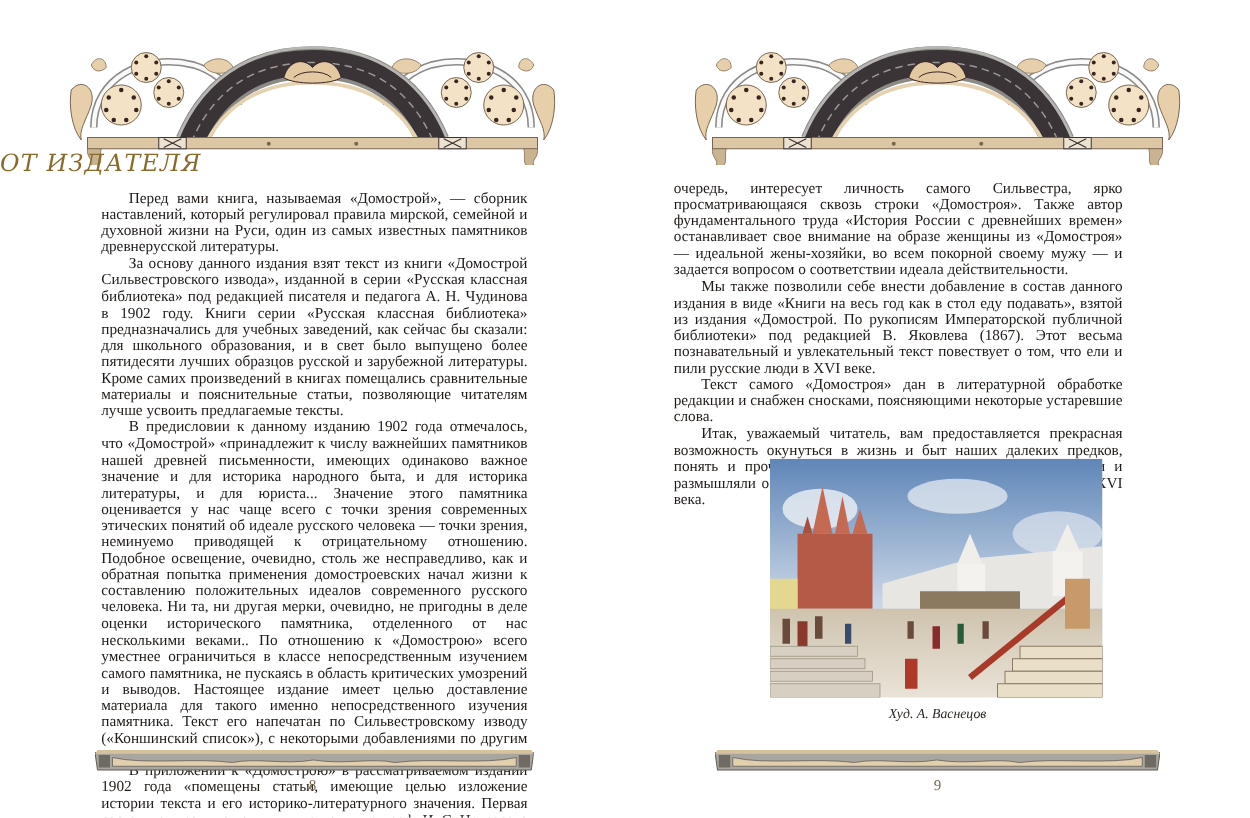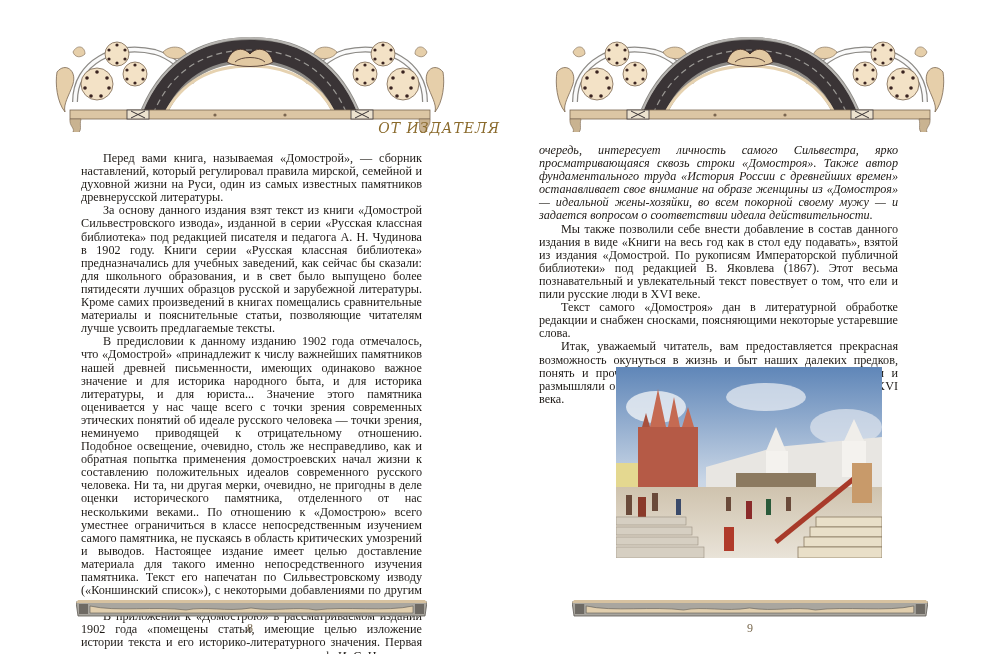--- a/index.html
+++ b/index.html
@@ -2,26 +2,26 @@
 <html><head>
 <meta charset="utf-8">
 <style>
   html, body { margin:0; padding:0; background:#ffffff; }
   body { width:1000px; height:654px; position:relative; overflow:hidden;
          font-family:"Liberation Serif","DejaVu Serif",serif; color:#1e1a16; }
   .page { position:absolute; top:0; height:654px; width:500px; background:#fff; }
   .page.left { left:0; }
   .page.right { left:500px; }
   .header-ornament { position:absolute; top:22px; left:55px; width:390px; height:110px; }
-  .title { position:absolute; top:120px; left:0; width:500px; text-align:right;
-           font-family:"DejaVu Serif",serif; font-size:14px; letter-spacing:1px;
+  .title { position:absolute; top:120px; left:0; width:500px; text-align:left;
+           font-family:"DejaVu Serif",serif; font-size:19px; letter-spacing:1px;
            color:#8a6a2c; font-style:italic; }
   .text { position:absolute; font-size:12.2px; line-height:13.1px; text-align:justify; }
   .text p { margin:0; text-indent:22px; }
-  .text p.cont { text-indent:0;font-style:italic; }
+  .text p.cont { text-indent:0; }
   .left .text { top:152px; left:81px; width:341px; }
   .right .text { top:144px; left:39px; width:359px; }
   .footer-ornament { position:absolute; top:598px; left:76px; width:351px; height:20px; }
   .right .footer-ornament { left:72px; width:356px; }
   .pagenum { position:absolute; top:621px; width:500px; text-align:center;
              font-size:12px; color:#7a6a50; }
   .picture { position:absolute; left:116px; top:367px; width:266px; height:191px;
              overflow:hidden; }
   .caption { position:absolute; top:565px; left:0; width:500px; text-align:center;
              font-style:italic; font-size:11px; line-height:13px; color:#2a2520; }
@@ -272,20 +272,21 @@
 
     <g fill="#d6cfc2" stroke="#9a9080" stroke-width="0.6">
       <rect x="0" y="150" width="70" height="8"></rect>
         <rect x="0" y="160" width="76" height="8"></rect>
         <rect x="0" y="170" width="82" height="8"></rect>
         <rect x="0" y="180" width="88" height="11"></rect>
     </g>
   </svg>
 
   <div class="caption">
+    <div>Худ. А. Васнецов</div>
   </div>
 
   <svg class="footer-ornament" viewBox="0 0 351 20" preserveAspectRatio="none">
     <path d="M0,4 L351,4 L349,18 L2,18Z" fill="#a9a69f" stroke="#5e5a54" stroke-width="0.8"></path>
     <path d="M2,2 L349,2 L351,5 L0,5Z" fill="#d7c2a0"></path>
     <path d="M14,8 C40,14 80,8 110,12 C130,8 150,14 175,10 C200,14 220,8 240,12 C270,8 310,14 337,8 L337,15 L14,15Z" fill="#e2cfae" stroke="#5e5a54" stroke-width="0.6"></path>
     <rect x="3" y="6" width="9" height="10" fill="#6e6a64"></rect>
       <rect x="339" y="6" width="9" height="10" fill="#6e6a64"></rect>
   </svg>
   <div class="pagenum">9</div>

